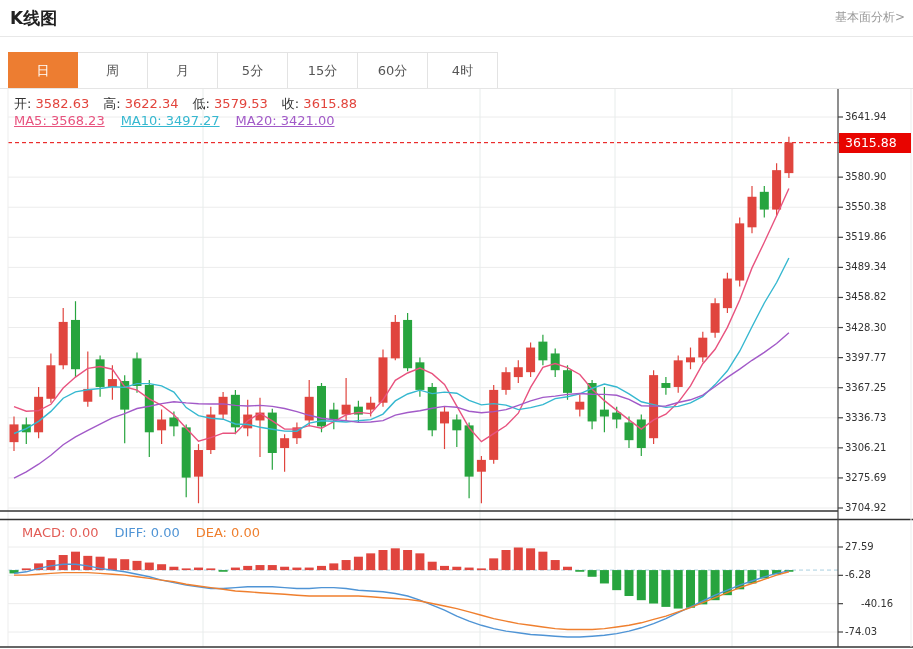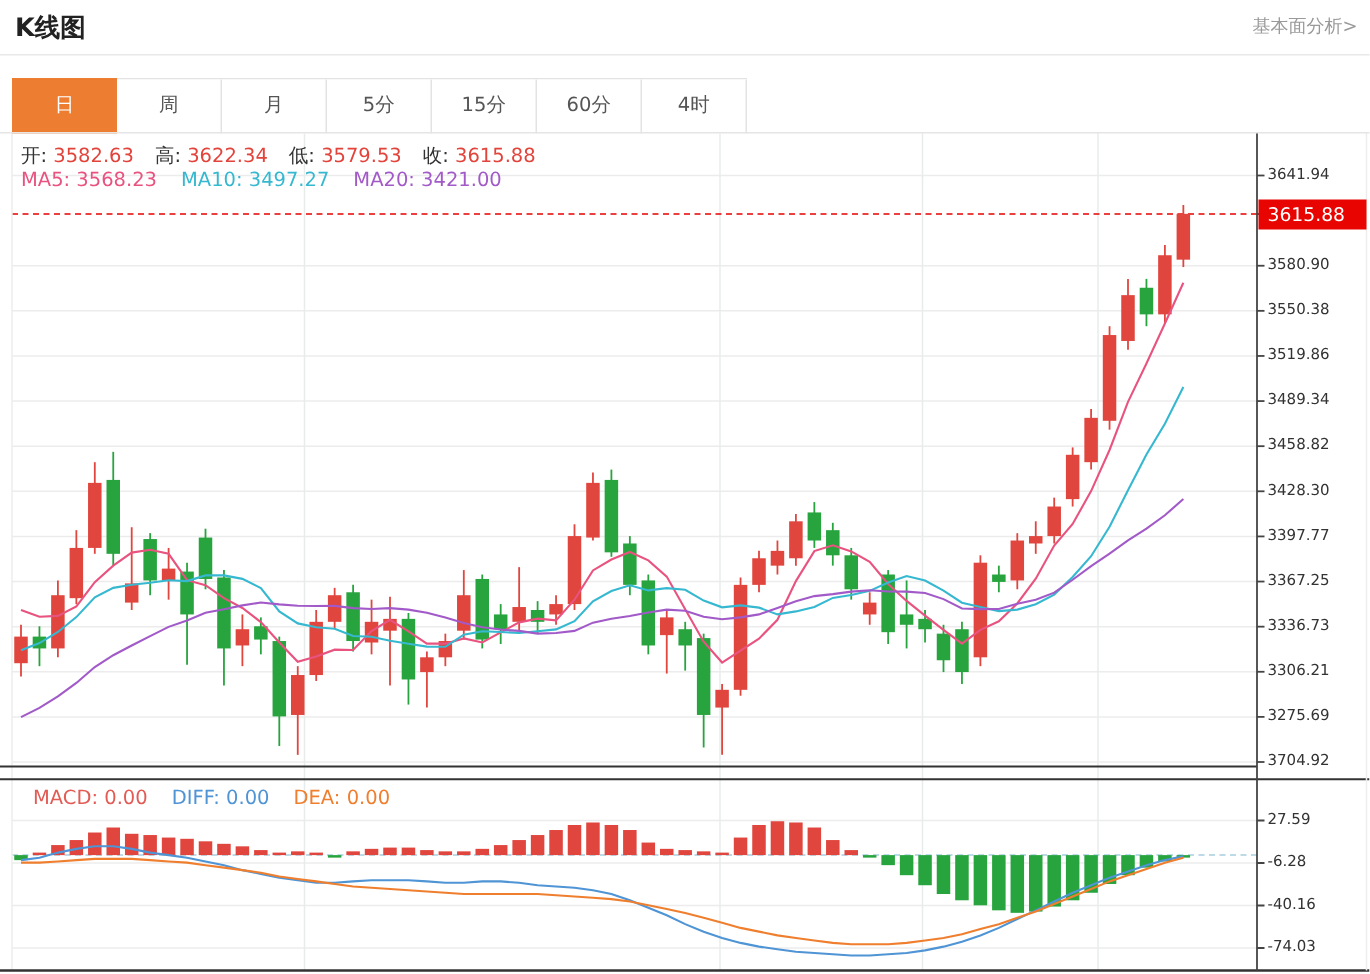--- a/index.html
+++ b/index.html
@@ -18,21 +18,21 @@
     font-size:13px; color:#555; background:#fff; cursor:pointer;
     border-right:1px solid #e3e3e3;
   }
   .tab.selected { background:#ed7d31; color:#fff; border-right:none; border-top:1px solid #ed7d31; margin-top:-1px; height:37px; }
   #chart-top-border { left:0; top:88px; width:913px; height:1px; background:#e5e5e5; }
   #chart-svg { left:0; top:0; }
   #ohlc-row { left:14px; top:95px; font-size:13px; white-space:nowrap; }
   #ohlc-row .lbl { color:#333; }
   #ohlc-row .val { color:#e2443c; margin-right:14px; }
   #ma-row { left:14px; top:113px; font-size:13px; white-space:nowrap; }
-  #ma-row span { margin-right:16px; }
+  #ma-row span { margin-right:16px;text-decoration:underline; }
   #macd-row { left:22px; top:525px; font-size:13px; white-space:nowrap; }
   #macd-row span { margin-right:16px; }
   .axis-label {
     position:absolute; left:845px; width:64px; height:16px; line-height:16px;
     font-size:10px; color:#333; text-align:left;
   }
   #price-badge {
     left:839px; top:133px; width:72px; height:20px; line-height:20px;
     background:#e80400; color:#fff; font-size:12.5px; padding-left:6px;
   }
@@ -319,16 +319,16 @@
     <div class="axis-label" style="top: 289.457px;">3458.82</div>
     <div class="axis-label" style="top: 319.533px;">3428.30</div>
     <div class="axis-label" style="top: 349.619px;">3397.77</div>
     <div class="axis-label" style="top: 379.695px;">3367.25</div>
     <div class="axis-label" style="top: 409.772px;">3336.73</div>
     <div class="axis-label" style="top: 439.848px;">3306.21</div>
     <div class="axis-label" style="top: 469.924px;">3275.69</div>
     <div class="axis-label" style="top: 500px;">3704.92</div>
     <div class="axis-label" style="top: 539px;">27.59</div>
     <div class="axis-label" style="top: 567.331px;">-6.28</div>
-    <div class="axis-label" style="top: 595.669px;">-40.16</div>
+    <div class="axis-label" style="top: 595.669px; text-align: center;">-40.16</div>
     <div class="axis-label" style="top: 624px;">-74.03</div>
   </div>
 <div id="price-badge" class="abs">3615.88</div>
 
 </body></html>

